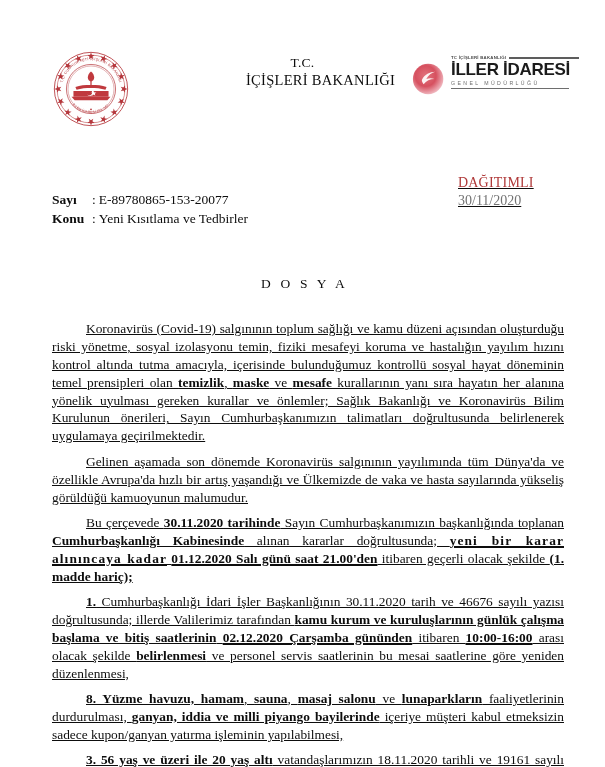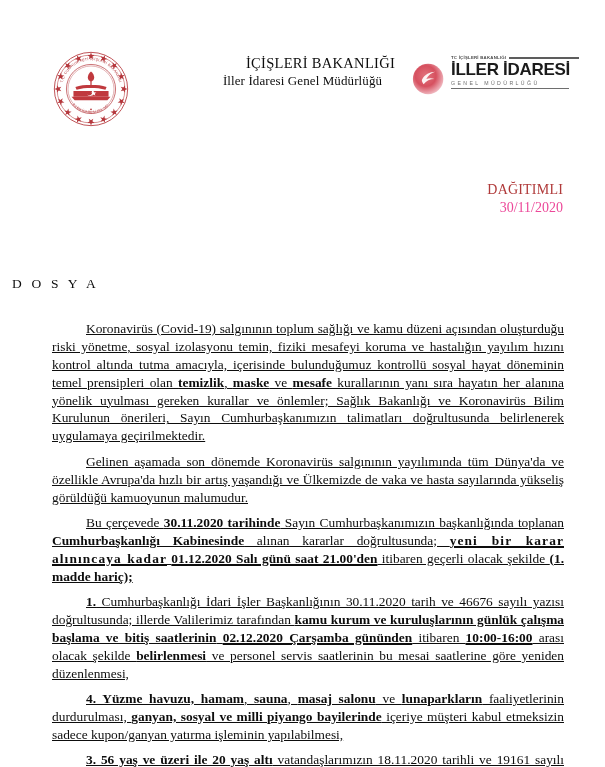--- a/index.html
+++ b/index.html
@@ -125,32 +125,33 @@
   .wordmark .botline {
     border-bottom: 1.4px solid #6e6e6e;
     width: 118px;
     margin-top: 2px;
   }
 
   
   .dist-block {
     position: absolute;
     right: 42px;
-    top: 133px;
-    text-align: right;
+    top: 126px;
+    text-align: left;
     line-height: 1.3;
     width: 105px;
+    text-decoration: underline;
   }
   .dist-block .dagitimli {
     color: #b03a3a;
     font-size: 14px;
     letter-spacing: .2px;
   }
   .dist-block .tarih {
-    color: #ec4899;
+    color: #737373;
     font-size: 14px;
   }
 
   
   .meta {
     position: absolute;
     left: 52px;
     top: 142px;
     font-size: 13.5px;
     line-height: 1.42;
@@ -159,23 +160,24 @@
   .meta .lbl {
     display: inline-block;
     width: 40px;
     font-weight: 700;
   }
   .meta .sep { margin-right: 3px; }
 
   
   .dosya {
     position: absolute;
-    left: 12px;
+    left: 4px;
     right: 0;
     top: 228px;
+    text-align: center;
     font-size: 13.5px;
     letter-spacing: 3.2px;
   }
 
   
   .body-text {
     position: absolute;
     left: 52px;
     top: 272px;
     width: 512px;
@@ -285,22 +287,22 @@
 
         <g fill="#ffffff">
           <path d="M44.5 56.2a4.6 4.6 0 1 0 0-3.4 3.7 3.7 0 1 1 0 3.4z"></path>
           <polygon points="53.5,52.2 54.35,54.6 56.9,54.6 54.85,56.1 55.6,58.5 53.5,57 51.4,58.5 52.15,56.1 50.1,54.6 52.65,54.6"></polygon>
         </g>
         <circle cx="50" cy="76" r="1.1" fill="#b5373c"></circle>
       </svg>
     </div>
 
     <div class="ministry-title">
+      <div class="l1">T.C.</div>
       <div class="l2">İÇİŞLERİ BAKANLIĞI</div>
-      <div class="l3">İller İdaresi Genel Müdürlüğü</div>
     </div>
 
     <div class="wordmark">
       <div class="mark-blob">
         <svg viewBox="0 0 40 38" width="36" height="34" aria-hidden="true">
           <defs>
             <radialGradient id="blobg" cx="42%" cy="40%" r="62%">
               <stop offset="0%" stop-color="#e2737d"></stop>
               <stop offset="55%" stop-color="#d6505f"></stop>
               <stop offset="100%" stop-color="#f0b9c1"></stop>
@@ -318,32 +320,38 @@
       </div>
     </div>
   </div>
 
   <div class="dist-block">
     <div class="dagitimli">DAĞITIMLI</div>
     <div class="tarih">30/11/2020</div>
   </div>
 
   <div class="meta">
+    <div class="row">
+      <span class="lbl">Sayı</span><span class="sep">:</span><span>E-89780865-153-20077</span>
+    </div>
+    <div class="row">
+      <span class="lbl">Konu</span><span class="sep">:</span><span>Yeni Kısıtlama ve Tedbirler</span>
+    </div>
   </div>
 
   <div class="dosya">D O S Y A</div>
 
   <div class="body-text">
 
     <p><span>Koronavirüs (Covid-19) salgınının toplum sağlığı ve kamu düzeni açısından oluşturduğu riski yönetme, sosyal izolasyonu temin, fiziki mesafeyi koruma ve hastalığın yayılım hızını kontrol altında tutma amacıyla, içerisinde bulunduğumuz kontrollü sosyal hayat döneminin temel prensipleri olan </span><b>temizlik</b><span>, </span><b>maske</b><span> ve </span><b>mesafe</b><span> kurallarının yanı sıra hayatın her alanına yönelik uyulması gereken kurallar ve önlemler; Sağlık Bakanlığı ve Koronavirüs Bilim Kurulunun önerileri, Sayın Cumhurbaşkanımızın talimatları doğrultusunda belirlenerek uygulamaya geçirilmektedir.</span></p>
 
     <p><span>Gelinen aşamada son dönemde Koronavirüs salgınının yayılımında tüm Dünya'da ve özellikle Avrupa'da hızlı bir artış yaşandığı ve Ülkemizde de vaka ve hasta sayılarında yükseliş görüldüğü kamuoyunun malumudur.</span></p>
 
     <p><span>Bu çerçevede </span><b>30.11.2020 tarihinde</b><span> Sayın Cumhurbaşkanımızın başkanlığında toplanan </span><b>Cumhurbaşkanlığı Kabinesinde</b><span> alınan kararlar doğrultusunda; </span><span class="bu tracked">yeni bir karar alınıncaya kadar</span><span> </span><span class="bu">01.12.2020 Salı günü saat 21.00'den</span><span> itibaren geçerli olacak şekilde </span><b>(1. madde hariç);</b></p>
 
     <p><b>1.</b><span> Cumhurbaşkanlığı İdari İşler Başkanlığının 30.11.2020 tarih ve 46676 sayılı yazısı doğrultusunda; illerde Valilerimiz tarafından </span><b>kamu kurum ve kuruluşlarının günlük çalışma başlama ve bitiş saatlerinin</b><span> </span><span class="bu">02.12.2020 Çarşamba gününden</span><span> itibaren </span><span class="bu">10:00-16:00</span><span> arası olacak şekilde </span><b>belirlenmesi</b><span> ve personel servis saatlerinin bu mesai saatlerine göre yeniden düzenlenmesi,</span></p>
 
-    <p><b>4. Yüzme havuzu, hamam</b><span>, </span><b>sauna</b><span>, </span><b>masaj salonu</b><span> ve </span><b>lunaparkların</b><span> faaliyetlerinin durdurulması, </span><b>ganyan, sosyal ve milli piyango bayilerinde</b><span> içeriye müşteri kabul etmeksizin sadece kupon/ganyan yatırma işleminin yapılabilmesi,</span></p>
+    <p><b>8. Yüzme havuzu, hamam</b><span>, </span><b>sauna</b><span>, </span><b>masaj salonu</b><span> ve </span><b>lunaparkların</b><span> faaliyetlerinin durdurulması, </span><b>ganyan, iddia ve milli piyango bayilerinde</b><span> içeriye müşteri kabul etmeksizin sadece kupon/ganyan yatırma işleminin yapılabilmesi,</span></p>
 
     <p><b>3. 56 yaş ve üzeri ile 20 yaş altı</b><span> vatandaşlarımızın 18.11.2020 tarihli ve 19161 sayılı Genelgemizle </span></p>
 
   </div>
 </div>
 
 </body></html>

